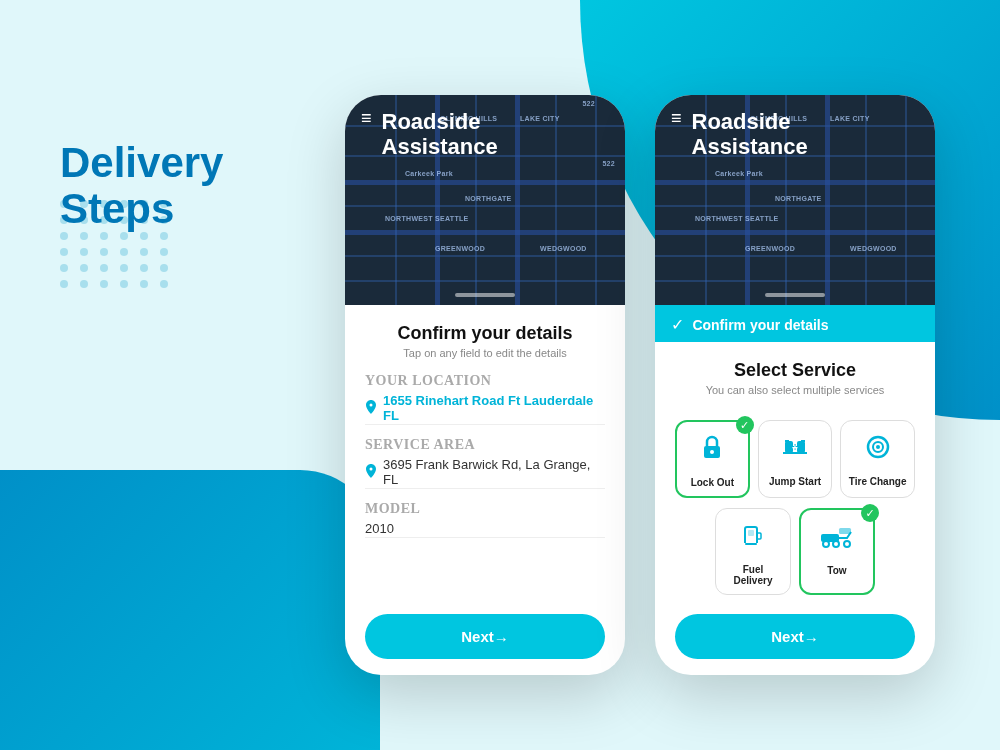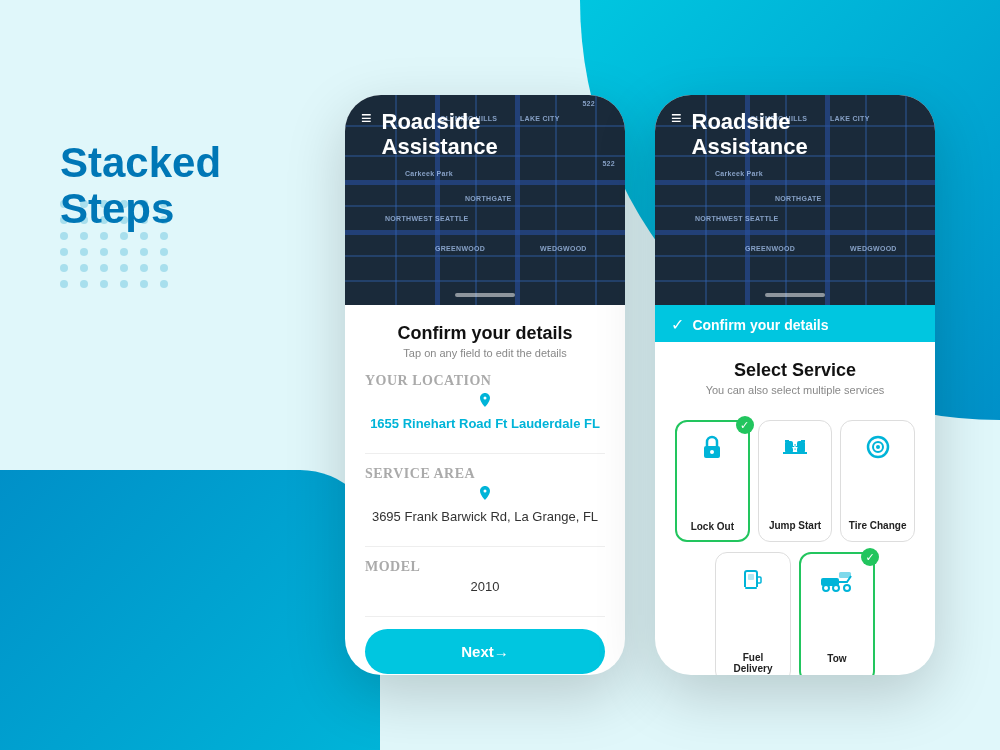--- a/index.html
+++ b/index.html
@@ -193,26 +193,25 @@
       font-weight: 700;
       color: #aaa;
       letter-spacing: 0.5px;
       text-transform: uppercase;
       margin-bottom: 4px;
       font-family: Liberation Serif, serif;
     }
     .field-value {
       font-size: 13px;
       color: #333;
-      padding-bottom: 22px;
+      padding-bottom: 1px;
       border-bottom: 1.5px solid #eee;
       display: flex;
       align-items: center;
       gap: 6px;
-      flex-direction: column;
     }
     .field-value.accent {
       color: #00b4d8;
       font-weight: 600;
     }
     .field-icon {
       font-size: 13px;
       color: #00b4d8;
     }
 
@@ -269,21 +268,20 @@
     }
     .service-icon {
       font-size: 26px;
       color: #00b4d8;
     }
     .service-label {
       font-size: 10px;
       font-weight: 700;
       color: #222;
       text-align: center;
-      margin-top: 44px;
     }
 
     
     .service-grid-2 {
       display: grid;
       grid-template-columns: 1fr 1fr;
       gap: 8px;
       margin-bottom: 14px;
       padding: 0 40px;
     }
@@ -351,21 +349,21 @@
     <div class="dot"></div>
       <div class="dot"></div>
       <div class="dot"></div>
       <div class="dot"></div>
       <div class="dot"></div>
       <div class="dot"></div>
   </div>
 </div>
 
 <div class="page-title-area">
-  <div class="page-title">Stacked</div>
+  <div class="page-title">Delivery</div>
   <div class="page-title">Steps</div>
 </div>
 
 <div class="phones-container">
 
   <div class="phone">
 
     <div class="map-area">
       <div class="map-grid">
 

